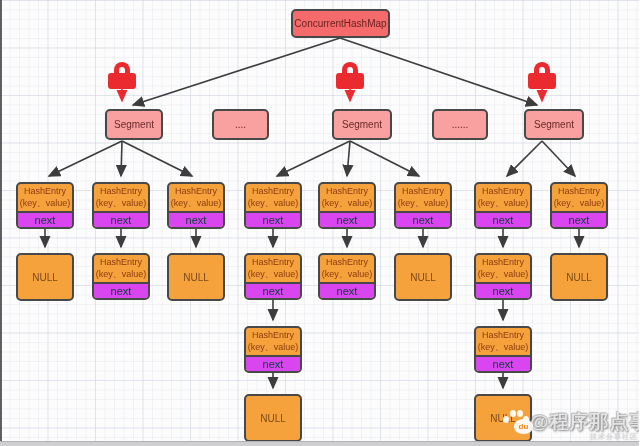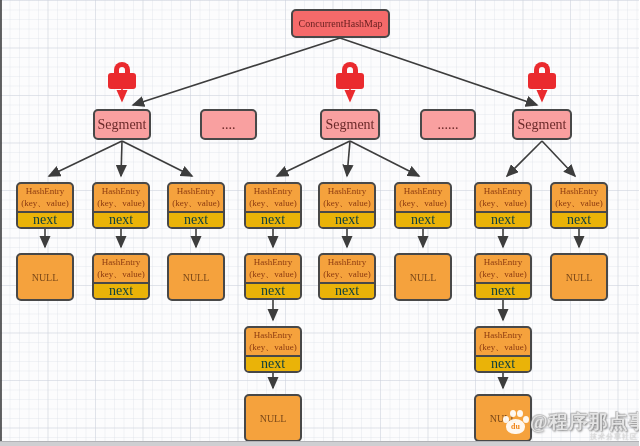--- a/index.html
+++ b/index.html
@@ -1,55 +1,55 @@
 <!DOCTYPE html>
 <html><head>
 <meta charset="utf-8">
 <style>
   html,body{margin:0;padding:0;background:#ffffff;}
   .stage{
     position:relative;width:639px;height:446px;overflow:hidden;
-    font-family:Liberation Serif, serif;
+    font-family:Liberation Sans, sans-serif;
     background-color:#fcfcfd;
     background-image:
       linear-gradient(rgba(205,210,220,.45) 1px, transparent 1px),
       linear-gradient(90deg, rgba(205,210,220,.45) 1px, transparent 1px),
       linear-gradient(rgba(222,226,233,.4) 1px, transparent 1px),
       linear-gradient(90deg, rgba(222,226,233,.4) 1px, transparent 1px);
     background-size:47.5px 47.5px,47.5px 47.5px,9.5px 9.5px,9.5px 9.5px;
   }
   .left-edge{position:absolute;left:0;top:0;bottom:0;width:2px;background:rgba(50,50,50,.75);}
   .bottom-bar{position:absolute;left:0;right:0;bottom:0;height:4px;background:#cfcfd2;border-top:1px solid #b2b2b6;}
   .edges{position:absolute;left:0;top:0;pointer-events:none;}
   .node{
     position:absolute;box-sizing:border-box;border:2px solid #484848;border-radius:5px;
     display:flex;align-items:center;justify-content:center;white-space:nowrap;
   }
   .chm{left:291px;top:9px;width:99px;height:29px;background:#f56a6a;color:#671f1f;font-size:10px;}
-  .seg{top:109px;height:31px;background:#f9a0a0;color:#6b2a2a;font-size:14px;}
+  .seg{top:109px;height:31px;background:#f9a0a0;color:#6b2a2a;font-size:10px;margin-left:12px;}
   .he{
     position:absolute;box-sizing:border-box;width:58px;border:2px solid #484848;border-radius:5px;
     background:#f5a23d;overflow:hidden;
   }
   .he-top{height:27px;display:flex;flex-direction:column;align-items:center;justify-content:center;
     color:#8c3a10;font-size:9px;line-height:1.25;text-align:right;}
-  .he-next{height:14px;border-top:2px solid #484848;background:#eab308;color:#10403f;
-    font-size:14px;display:flex;align-items:center;justify-content:center;}
+  .he-next{height:14px;border-top:2px solid #484848;background:#d946ef;color:#10403f;
+    font-size:11px;display:flex;align-items:center;justify-content:center;}
   .nullbox{
     position:absolute;box-sizing:border-box;width:58px;height:48px;border:2px solid #484848;border-radius:5px;
     background:#f5a23d;color:#7c4a1a;font-size:10px;display:flex;align-items:center;justify-content:center;
   }
   .lock{position:absolute;width:30px;top:62px;}
   .lock-shackle{width:14px;height:12px;border:5px solid #ea2a2e;border-bottom:none;
     border-radius:8px 8px 0 0;margin:0 auto;box-sizing:border-box;width:16px;}
   .lock-body{width:28px;height:16px;background:#ea2a2e;border-radius:3px;margin:-1px auto 0 auto;}
   .watermark{position:absolute;left:503px;top:409px;width:135px;z-index:5;}
   .wm-row{display:flex;align-items:center;gap:1px;}
   .wm-paw{position:relative;width:26px;height:26px;flex:0 0 auto;}
-  .wm-pad{position:absolute;left:3px;bottom:1px;width:19px;height:15px;background:rgba(255,255,255,.92);
+  .wm-pad{position:absolute;left:11px;bottom:1px;width:19px;height:15px;background:rgba(255,255,255,.92);
     border-radius:50% 50% 46% 46%;display:flex;align-items:center;justify-content:center;
     color:#f08519;font-size:8px;font-weight:bold;}
   .wm-toe{position:absolute;width:6px;height:7px;background:rgba(255,255,255,.92);border-radius:50%;}
   .wm-toe.t1{left:0;top:7px;}
   .wm-toe.t2{left:7px;top:1px;}
   .wm-toe.t3{left:14px;top:1px;}
   .wm-toe.t4{left:20px;top:7px;}
   .wm-text{
     font-size:19px;font-weight:bold;letter-spacing:1px;color:rgba(242,242,242,.88);
     text-shadow:0 0 1px rgba(120,120,120,.9),1px 1px 2px rgba(80,80,80,.65),-1px -1px 1px rgba(120,120,120,.4);

